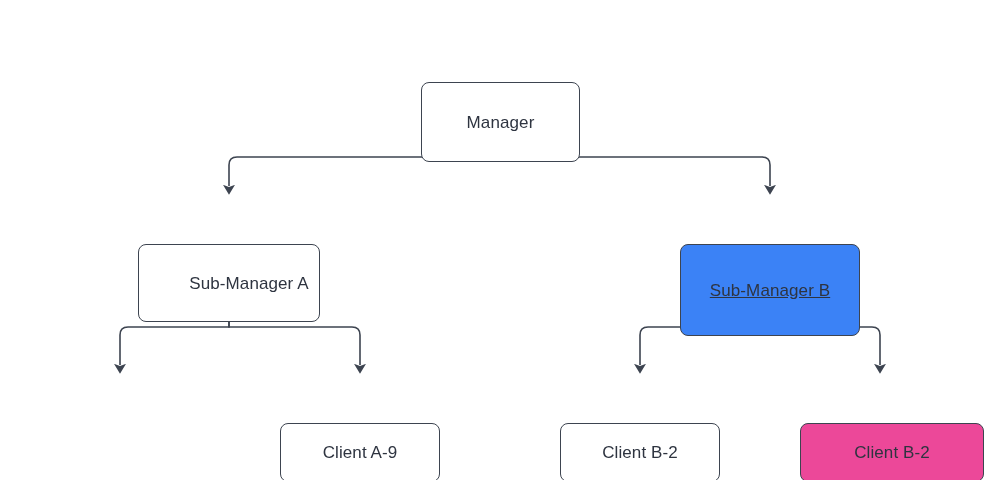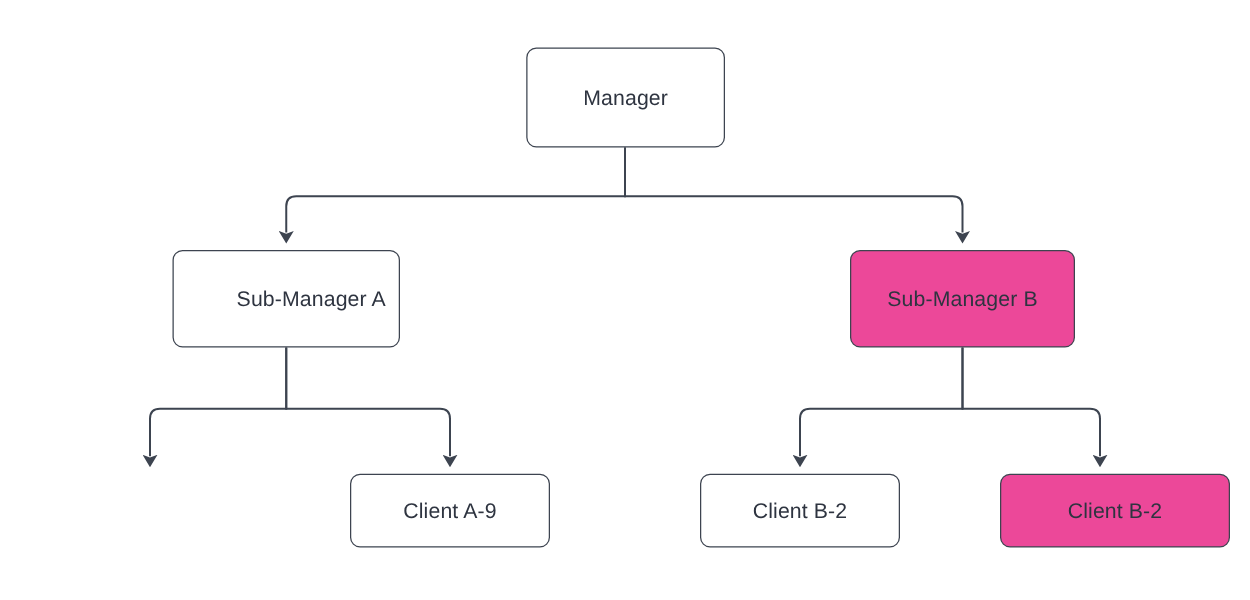--- a/index.html
+++ b/index.html
@@ -33,20 +33,21 @@
     border: 1.6px solid #3d4450;
     border-radius: 8px;
     display: flex;
     align-items: center;
     justify-content: center;
     color: #2e3440;
     font-size: 17px;
     line-height: 1;
     letter-spacing: 0.1px;
     white-space: nowrap;
+    margin-top: 44px;
   }
   .node-label {
     display: block;
     color: #2e3440;
   }
 </style>
 </head>
 <body>
 
 <div id="canvas" style="background: rgb(255, 255, 255);">
@@ -72,21 +73,21 @@
   </svg>
 
   <div class="node" id="node-manager" style="left: 421px; top: 38px; width: 159px; height: 80px; background: rgb(255, 255, 255); border-color: rgb(61, 68, 80); color: rgb(46, 52, 64);">
     <span class="node-label">Manager</span>
   </div>
 
   <div class="node" id="node-sub-manager-a" style="left: 138px; top: 200px; width: 182px; height: 78px; background: rgb(255, 255, 255); border-color: rgb(61, 68, 80); color: rgb(46, 52, 64); padding-left: 40px;">
     <span class="node-label">Sub-Manager A</span>
   </div>
 
-  <div class="node" id="node-sub-manager-b" style="left: 680px; top: 200px; width: 180px; height: 78px; background: #ec4899; border-color: rgb(61, 68, 80); color: rgb(46, 52, 64);">
+  <div class="node" id="node-sub-manager-b" style="left: 680px; top: 200px; width: 180px; height: 92px; background: #3b82f6; border-color: rgb(61, 68, 80); color: rgb(46, 52, 64); text-decoration: underline;">
     <span class="node-label">Sub-Manager B</span>
   </div>
 
 
   <div class="node" id="node-client-a-2" style="left: 280px; top: 379px; width: 160px; height: 59px; background: rgb(255, 255, 255); border-color: rgb(61, 68, 80); color: rgb(46, 52, 64);">
     <span class="node-label">Client A-9</span>
   </div>
 
   <div class="node" id="node-client-b-1" style="left: 560px; top: 379px; width: 160px; height: 59px; background: rgb(255, 255, 255); border-color: rgb(61, 68, 80); color: rgb(46, 52, 64);">
     <span class="node-label">Client B-2</span>

